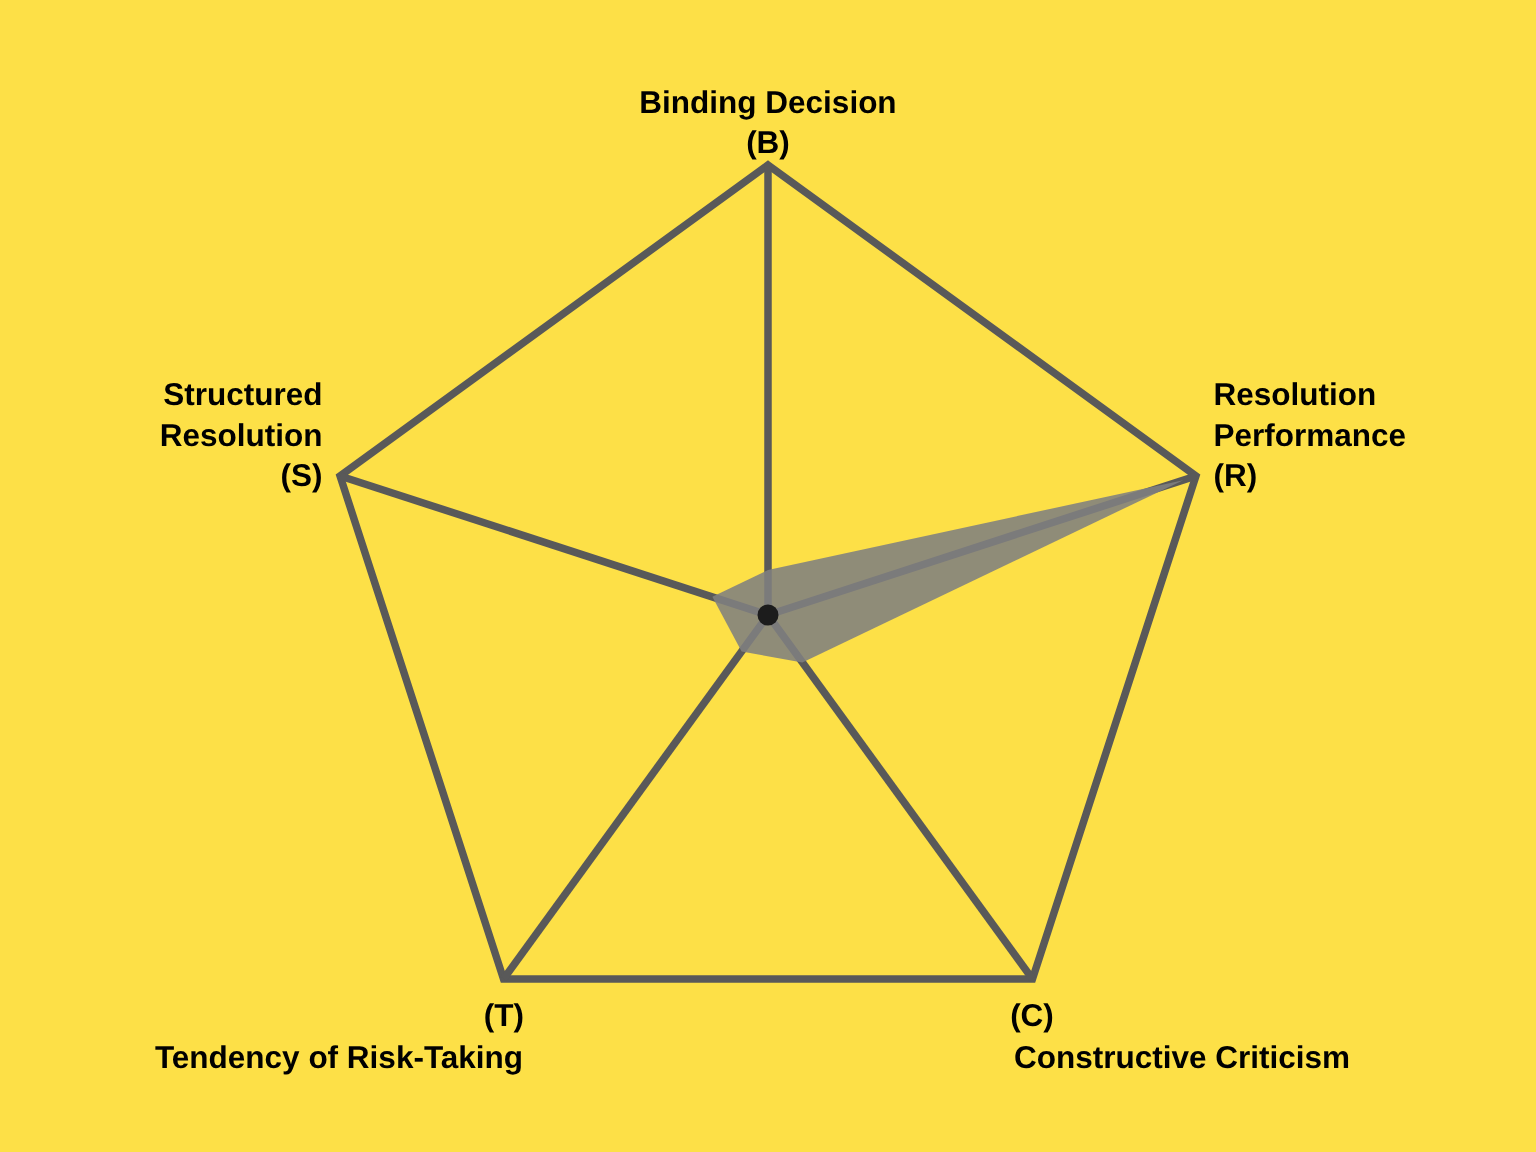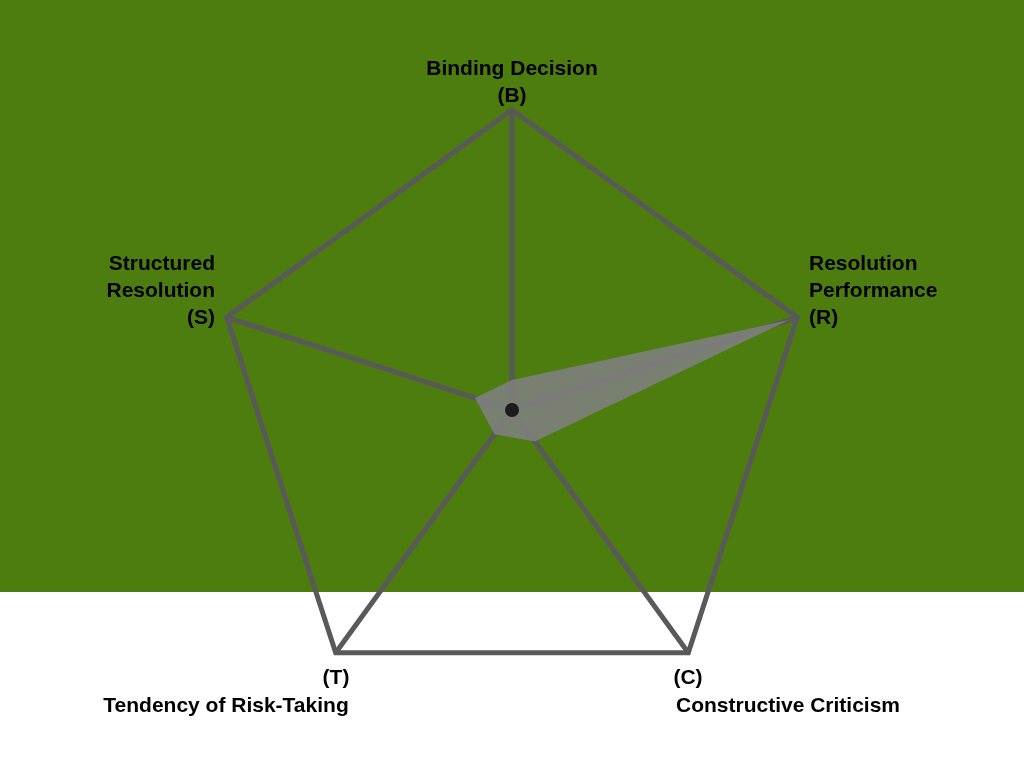--- a/index.html
+++ b/index.html
@@ -7,22 +7,22 @@
     padding: 0;
     background: #ffffff;
     width: 1024px;
     height: 768px;
     overflow: hidden;
     font-family: "Liberation Sans", sans-serif;
   }
   .chart-stage {
     position: relative;
     width: 1024px;
-    height: 592px;
-    background: #4d7c0f;
+    height: 768px;
+    background: #fde047;
   }
   svg text {
     font-family: "Liberation Sans", sans-serif;
     font-weight: 700;
     font-size: 21px;
   }
 </style>
 </head>
 <body>
 

